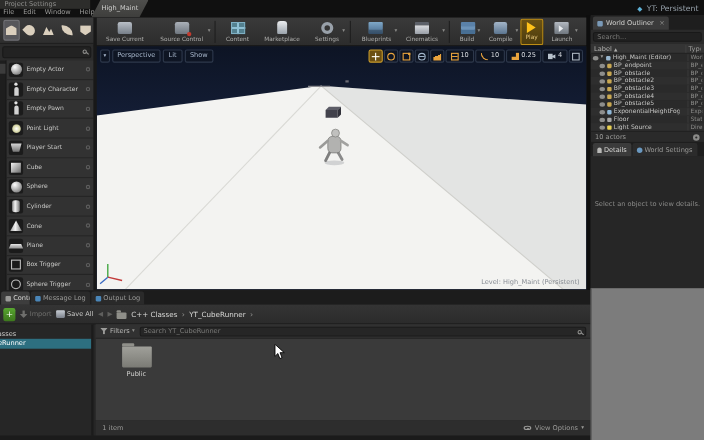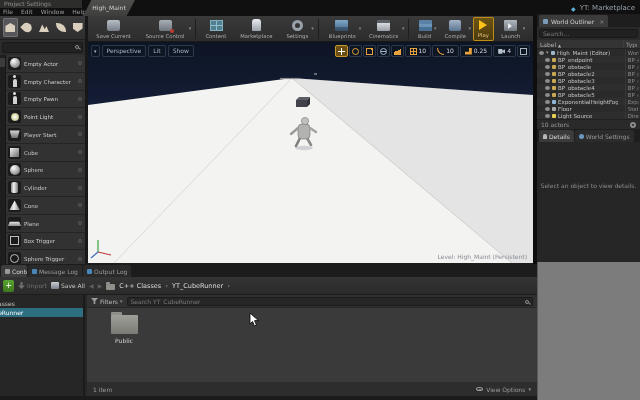--- a/index.html
+++ b/index.html
@@ -182,21 +182,21 @@
     <div class="abs tab1">Project Settings</div>
     <div class="abs menu">
       <span>File</span>
       <span>Edit</span>
       <span>Window</span>
       <span>Help</span>
     </div>
     <div class="abs tab2">High_Maint</div>
     <div class="abs apptitle">
       <span class="sparkle">◆</span>
-      <span>YT: Marketplace</span>
+      <span>YT: Persistent</span>
     </div>
   </div>
 
   <div class="abs toolbar">
     <div class="tbtn">
       <div class="ticn i-save"></div>
       <div class="lbl">Save Current</div>
     </div>
     <div class="tbtn">
       <div class="ticn i-source"></div>

